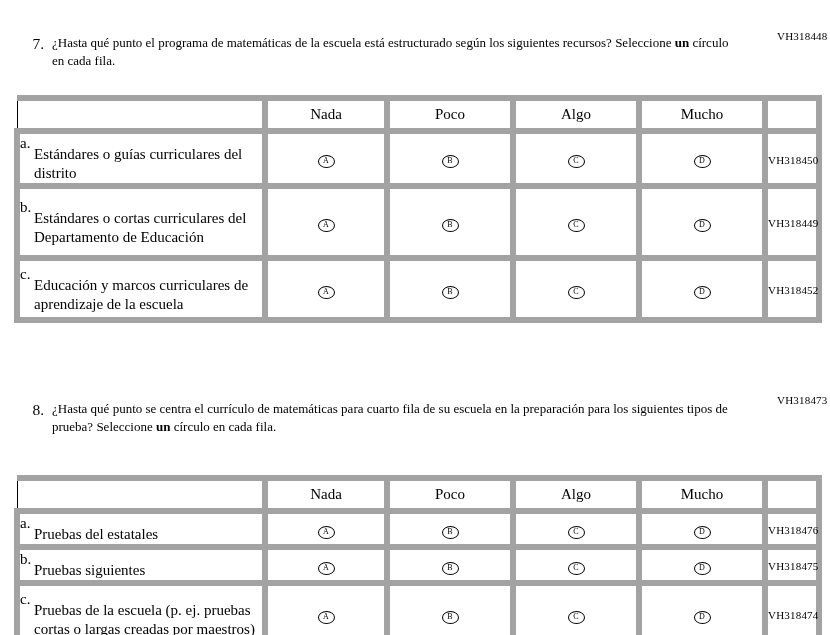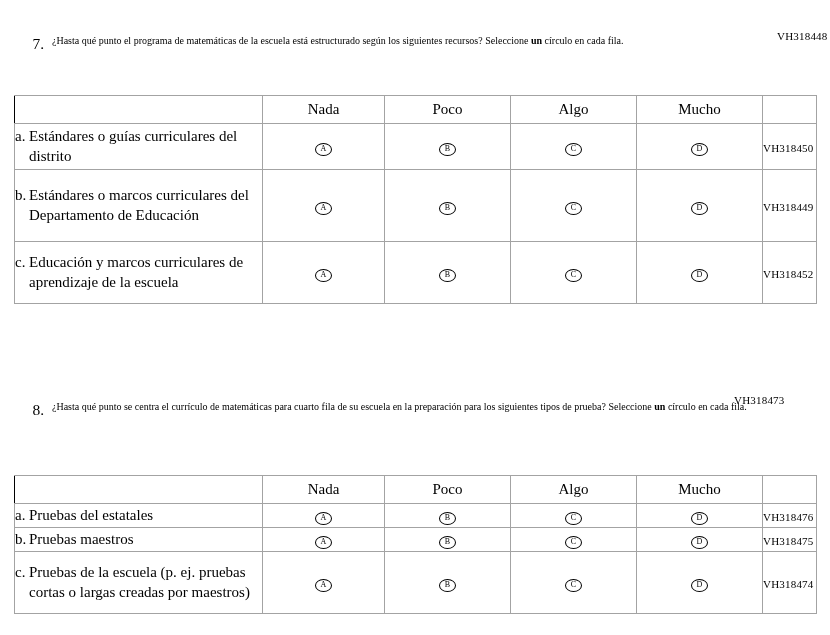--- a/index.html
+++ b/index.html
@@ -29,21 +29,21 @@
   }
   .q-num {
     width: 26px;
     text-align: right;
     padding-right: 8px;
     font-size: 15.5px;
     line-height: 1.35;
     flex: none;
   }
   .q-text {
-    font-size: 10px;
+    font-size: 13px;
     line-height: 1.35;
   }
   .q-text b {
     font-weight: bold;
   }
 
   
   .idcode {
     font-family: "Liberation Serif", serif;
     font-size: 11px;
@@ -55,21 +55,21 @@
   }
 
   
   table.grid {
     position: absolute;
     border-collapse: collapse;
     table-layout: fixed;
     background: #fff;
   }
   table.grid td, table.grid th {
-    border: 1px solid #a3a3a3;
+    border: 6px solid #a3a3a3;
     padding: 0;
     vertical-align: middle;
   }
   .hdr {
     text-align: center;
     font-size: 15px;
     font-weight: normal;
     height: 27px;
     line-height: 27px;
   }
@@ -85,20 +85,21 @@
   .rowlabel .lab {
     display: flex;
     align-items: flex-start;
   }
   .rowlabel .letter {
     flex: none;
     width: 14px;
   }
   .rowlabel .ltext {
     flex: 1;
+    margin-top: 11px;
   }
   .bubblecell {
     text-align: center;
   }
   .idcell {
     text-align: left;
     vertical-align: middle;
   }
 
   
@@ -159,21 +160,21 @@
       <td class="bubblecell"><span class="bubble">B</span></td>
       <td class="bubblecell"><span class="bubble">C</span></td>
       <td class="bubblecell"><span class="bubble">D</span></td>
       <td class="idcell"><span class="idcode">VH318450</span></td>
     </tr>
 
     <tr style="height:72px;">
       <td class="rowlabel">
         <div class="lab">
           <span class="letter">b.</span>
-          <span class="ltext">Estándares o marcos curriculares del Departamento de Educación</span>
+          <span class="ltext">Estándares o cortas curriculares del Departamento de Educación</span>
         </div>
       </td>
       <td class="bubblecell"><span class="bubble">A</span></td>
       <td class="bubblecell"><span class="bubble">B</span></td>
       <td class="bubblecell"><span class="bubble">C</span></td>
       <td class="bubblecell"><span class="bubble">D</span></td>
       <td class="idcell"><span class="idcode">VH318449</span></td>
     </tr>
 
     <tr style="height:62px;">
@@ -185,21 +186,21 @@
       </td>
       <td class="bubblecell"><span class="bubble">A</span></td>
       <td class="bubblecell"><span class="bubble">B</span></td>
       <td class="bubblecell"><span class="bubble">C</span></td>
       <td class="bubblecell"><span class="bubble">D</span></td>
       <td class="idcell"><span class="idcode">VH318452</span></td>
     </tr>
   </tbody>
     </table>
 
-  <div class="idcode idcode-abs" style="left:734px; top:394px;">VH318473</div>
+  <div class="idcode idcode-abs" style="left:777px; top:394px;">VH318473</div>
 
   <div class="question" style="left:18px; top:400px; width:730px;">
     <div class="q-num">8.</div>
     <div class="q-text"><span>¿Hasta qué punto se centra el currículo de matemáticas para cuarto fila de su escuela en la preparación para los siguientes tipos de prueba? Seleccione </span><b>un</b><span> círculo en cada fila.</span></div>
   </div>
 
   <table class="grid" style="left:14px; top:475px; width:802px;">
     <colgroup>
       <col style="width:248px">
       <col style="width:122px">
@@ -229,21 +230,21 @@
       <td class="bubblecell"><span class="bubble">B</span></td>
       <td class="bubblecell"><span class="bubble">C</span></td>
       <td class="bubblecell"><span class="bubble">D</span></td>
       <td class="idcell"><span class="idcode">VH318476</span></td>
     </tr>
 
     <tr style="height:24px;">
       <td class="rowlabel">
         <div class="lab">
           <span class="letter">b.</span>
-          <span class="ltext">Pruebas maestros</span>
+          <span class="ltext">Pruebas siguientes</span>
         </div>
       </td>
       <td class="bubblecell"><span class="bubble">A</span></td>
       <td class="bubblecell"><span class="bubble">B</span></td>
       <td class="bubblecell"><span class="bubble">C</span></td>
       <td class="bubblecell"><span class="bubble">D</span></td>
       <td class="idcell"><span class="idcode">VH318475</span></td>
     </tr>
 
     <tr style="height:62px;">

